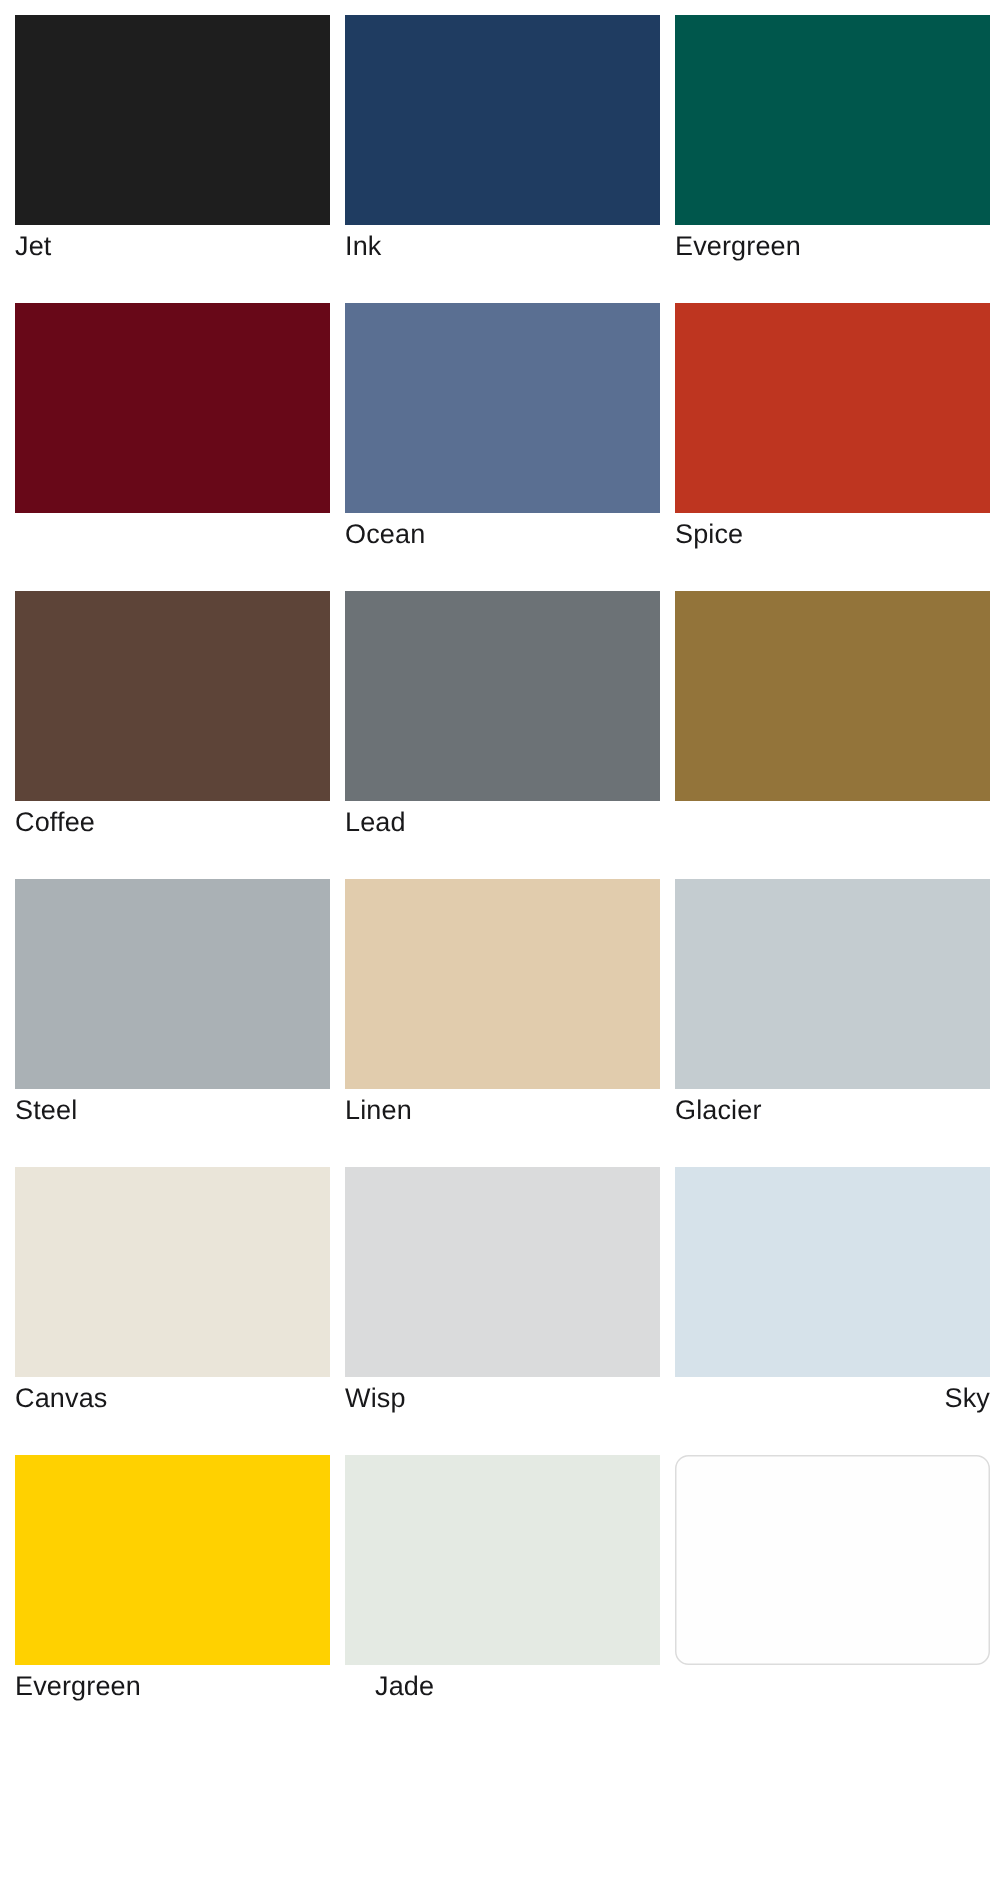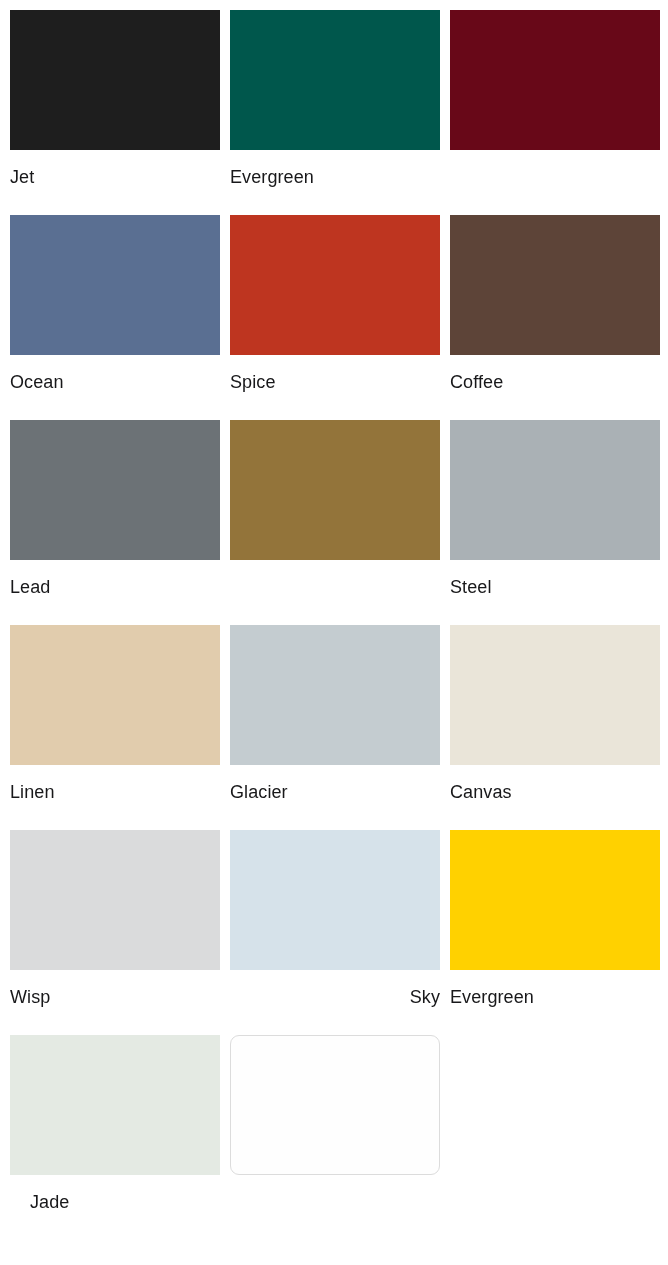--- a/index.html
+++ b/index.html
@@ -38,31 +38,35 @@
   .swatch-chip.bordered {
     border: 1px solid #dcdcdc;
     border-radius: 9px;
   }
   .swatch-label {
     display: block;
     font-size: 18px;
     line-height: 22px;
     color: #18181a;
     letter-spacing: 0.1px;
-    padding-top: 16px;
+    padding-top: 3px;
     white-space: nowrap;
   }
 </style>
 </head>
 <body>
 
 <div id="palette-grid" style="background: rgb(255, 255, 255);">
     <div class="swatch-cell">
       <div class="swatch-chip" title="Jet" style="background: rgb(30, 30, 30);"></div>
       <span class="swatch-label" style="color: rgb(24, 24, 26);">Jet</span>
+    </div>
+    <div class="swatch-cell">
+      <div class="swatch-chip" title="Ink" style="background: rgb(31, 60, 97);"></div>
+      <span class="swatch-label" style="color: rgb(24, 24, 26);">Ink</span>
     </div>
     <div class="swatch-cell">
       <div class="swatch-chip" title="Evergreen" style="background: rgb(0, 87, 76);"></div>
       <span class="swatch-label" style="color: rgb(24, 24, 26);">Evergreen</span>
     </div>
     <div class="swatch-cell">
       <div class="swatch-chip" title="Burgundy" style="background: rgb(104, 8, 24);"></div>
     </div>
     <div class="swatch-cell">
       <div class="swatch-chip" title="Ocean" style="background: rgb(90, 111, 146);"></div>

